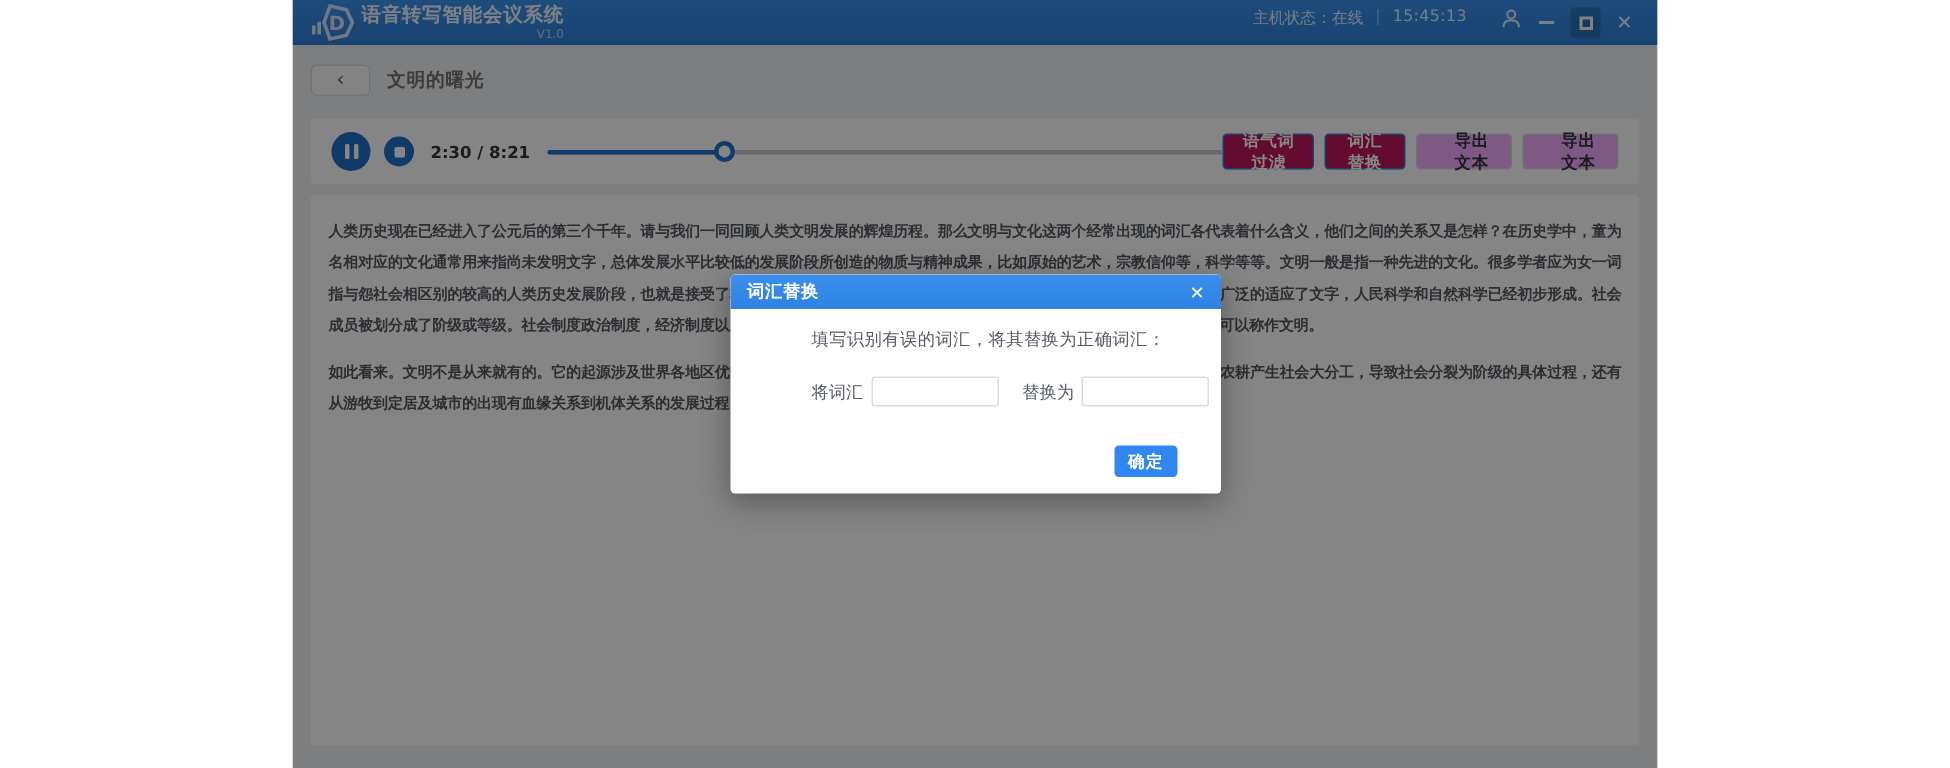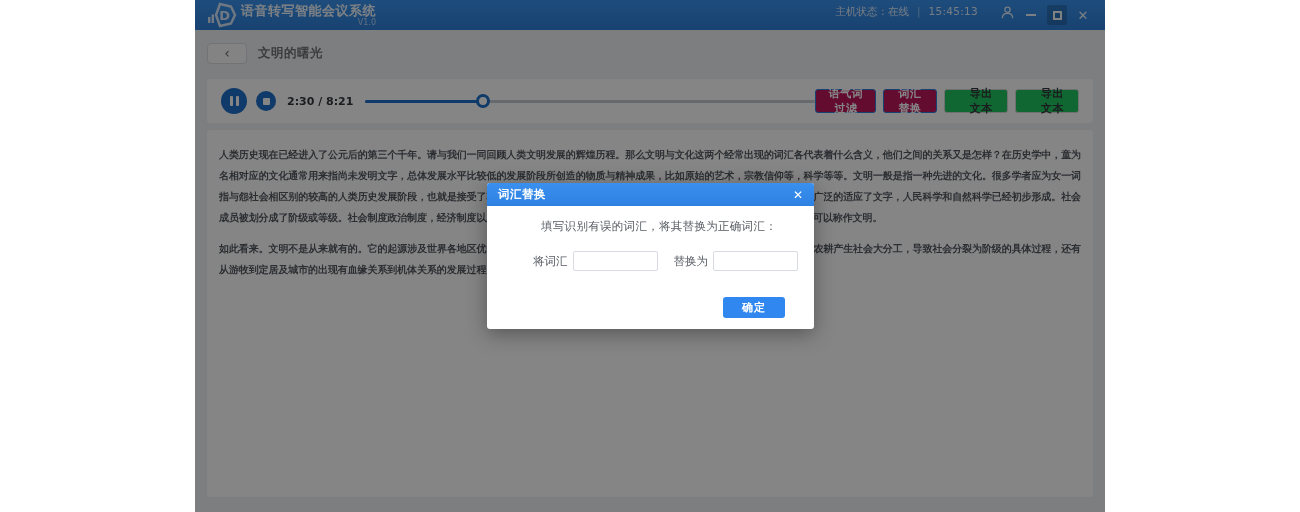--- a/index.html
+++ b/index.html
@@ -37,40 +37,40 @@
   .stop-btn { width:20px; height:20px; margin-left:9px; }
   .stop-icon { display:block; width:7px; height:7px; background:#fff; border-radius:1px; }
   .time-display { margin:0 12px 0 11px; font-size:11px; font-weight:bold; color:#33373c; white-space:nowrap; }
   .slider { position:relative; width:450px; height:14px; flex:none; }
   .slider-track { position:absolute; left:0; right:0; top:5.5px; height:3px; background:#c3cad2; border-radius:2px; }
   .slider-fill { position:absolute; left:0; top:5.5px; width:118px; height:3px; background:#1d6fc9; border-radius:2px; }
   .slider-thumb { position:absolute; left:111px; top:0; width:14px; height:14px; background:#fff; border:3px solid #1d6fc9; border-radius:50%; }
   .toolbar { margin-left:auto; display:flex; gap:7px; }
   .btn { height:24px; padding:0 10px; font-size:11px; font-weight:bold; border-radius:3px; display:flex; align-items:center; letter-spacing:0.5px; font-family:inherit; }
   .btn-primary { background:#be185d; color:#ffffff; border:1px solid #2c7ed8; }
-  .btn-plain { background:#22c55e; color:#33373c; border:1px solid #d3d6db;padding-left:21px; }
+  .btn-plain { background:#f0abfc; color:#33373c; border:1px solid #d3d6db;padding-left:21px; }
 
   
   .content-card { margin:7px 12px 0; height:367px; background:#ffffff; border-radius:3px; padding:14px 12px; overflow:hidden; }
   .content-card p { font-size:10px; letter-spacing:-0.1px; line-height:21px; font-weight:600; color:#555a61; margin-bottom:10px; text-align:justify; }
 
   
   .dim-overlay { position:absolute; inset:0; background:rgba(0,0,0,0.48); z-index:5; }
   .modal { position:absolute; left:292px; top:183px; width:327px; height:146px; background:#ffffff; border-radius:3px; z-index:6; box-shadow:0 5px 20px rgba(0,0,0,0.35); display:flex; flex-direction:column; overflow:hidden; }
   .modal-header { height:23px; flex:none; background:linear-gradient(180deg,#3a90ee,#2e81e2); display:flex; align-items:center; padding:0 11px; }
   .modal-title { font-size:11.5px; font-weight:bold; color:#ffffff; letter-spacing:0.5px; }
   .modal-close { margin-left:auto; color:#ffffff; font-size:12px; line-height:1; cursor:default; }
   .modal-body { padding:13px 16px 0 30px;margin-left:24px; }
   .modal-instruction { font-size:11.5px; color:#565b63; letter-spacing:0.3px; }
-  .modal-form { display:flex; align-items:center; margin-top:17px;justify-content:flex-end; }
+  .modal-form { display:flex; align-items:center; margin-top:17px; }
   .field-label { font-size:11.5px; color:#565b63; flex:none; }
   .field-input { width:85px; height:20px; border:1px solid #d8dce2; border-radius:2px; margin-left:5px; background:#fff; font-size:11px; padding:0 4px; font-family:inherit; }
   .gap-label { margin-left:16px; }
   .modal-footer { margin-top:auto; padding:0 29px 11px 0; text-align:right; }
-  .confirm-btn { width:62px; height:21px; background:#2f87ef; color:#fff; border:none; border-radius:3px; font-size:11px; font-weight:bold; font-family:inherit; letter-spacing:1px; }
+  .confirm-btn { width:42px; height:21px; background:#2f87ef; color:#fff; border:none; border-radius:3px; font-size:11px; font-weight:bold; font-family:inherit; letter-spacing:1px; }
 </style>
 </head>
 <body>
 
 <div class="window">
 
   <div class="titlebar">
     <span class="logo">
       <svg width="30" height="27" viewBox="0 0 30 27" fill="none">
         <rect x="1" y="15" width="2.4" height="6" fill="currentColor"></rect>

